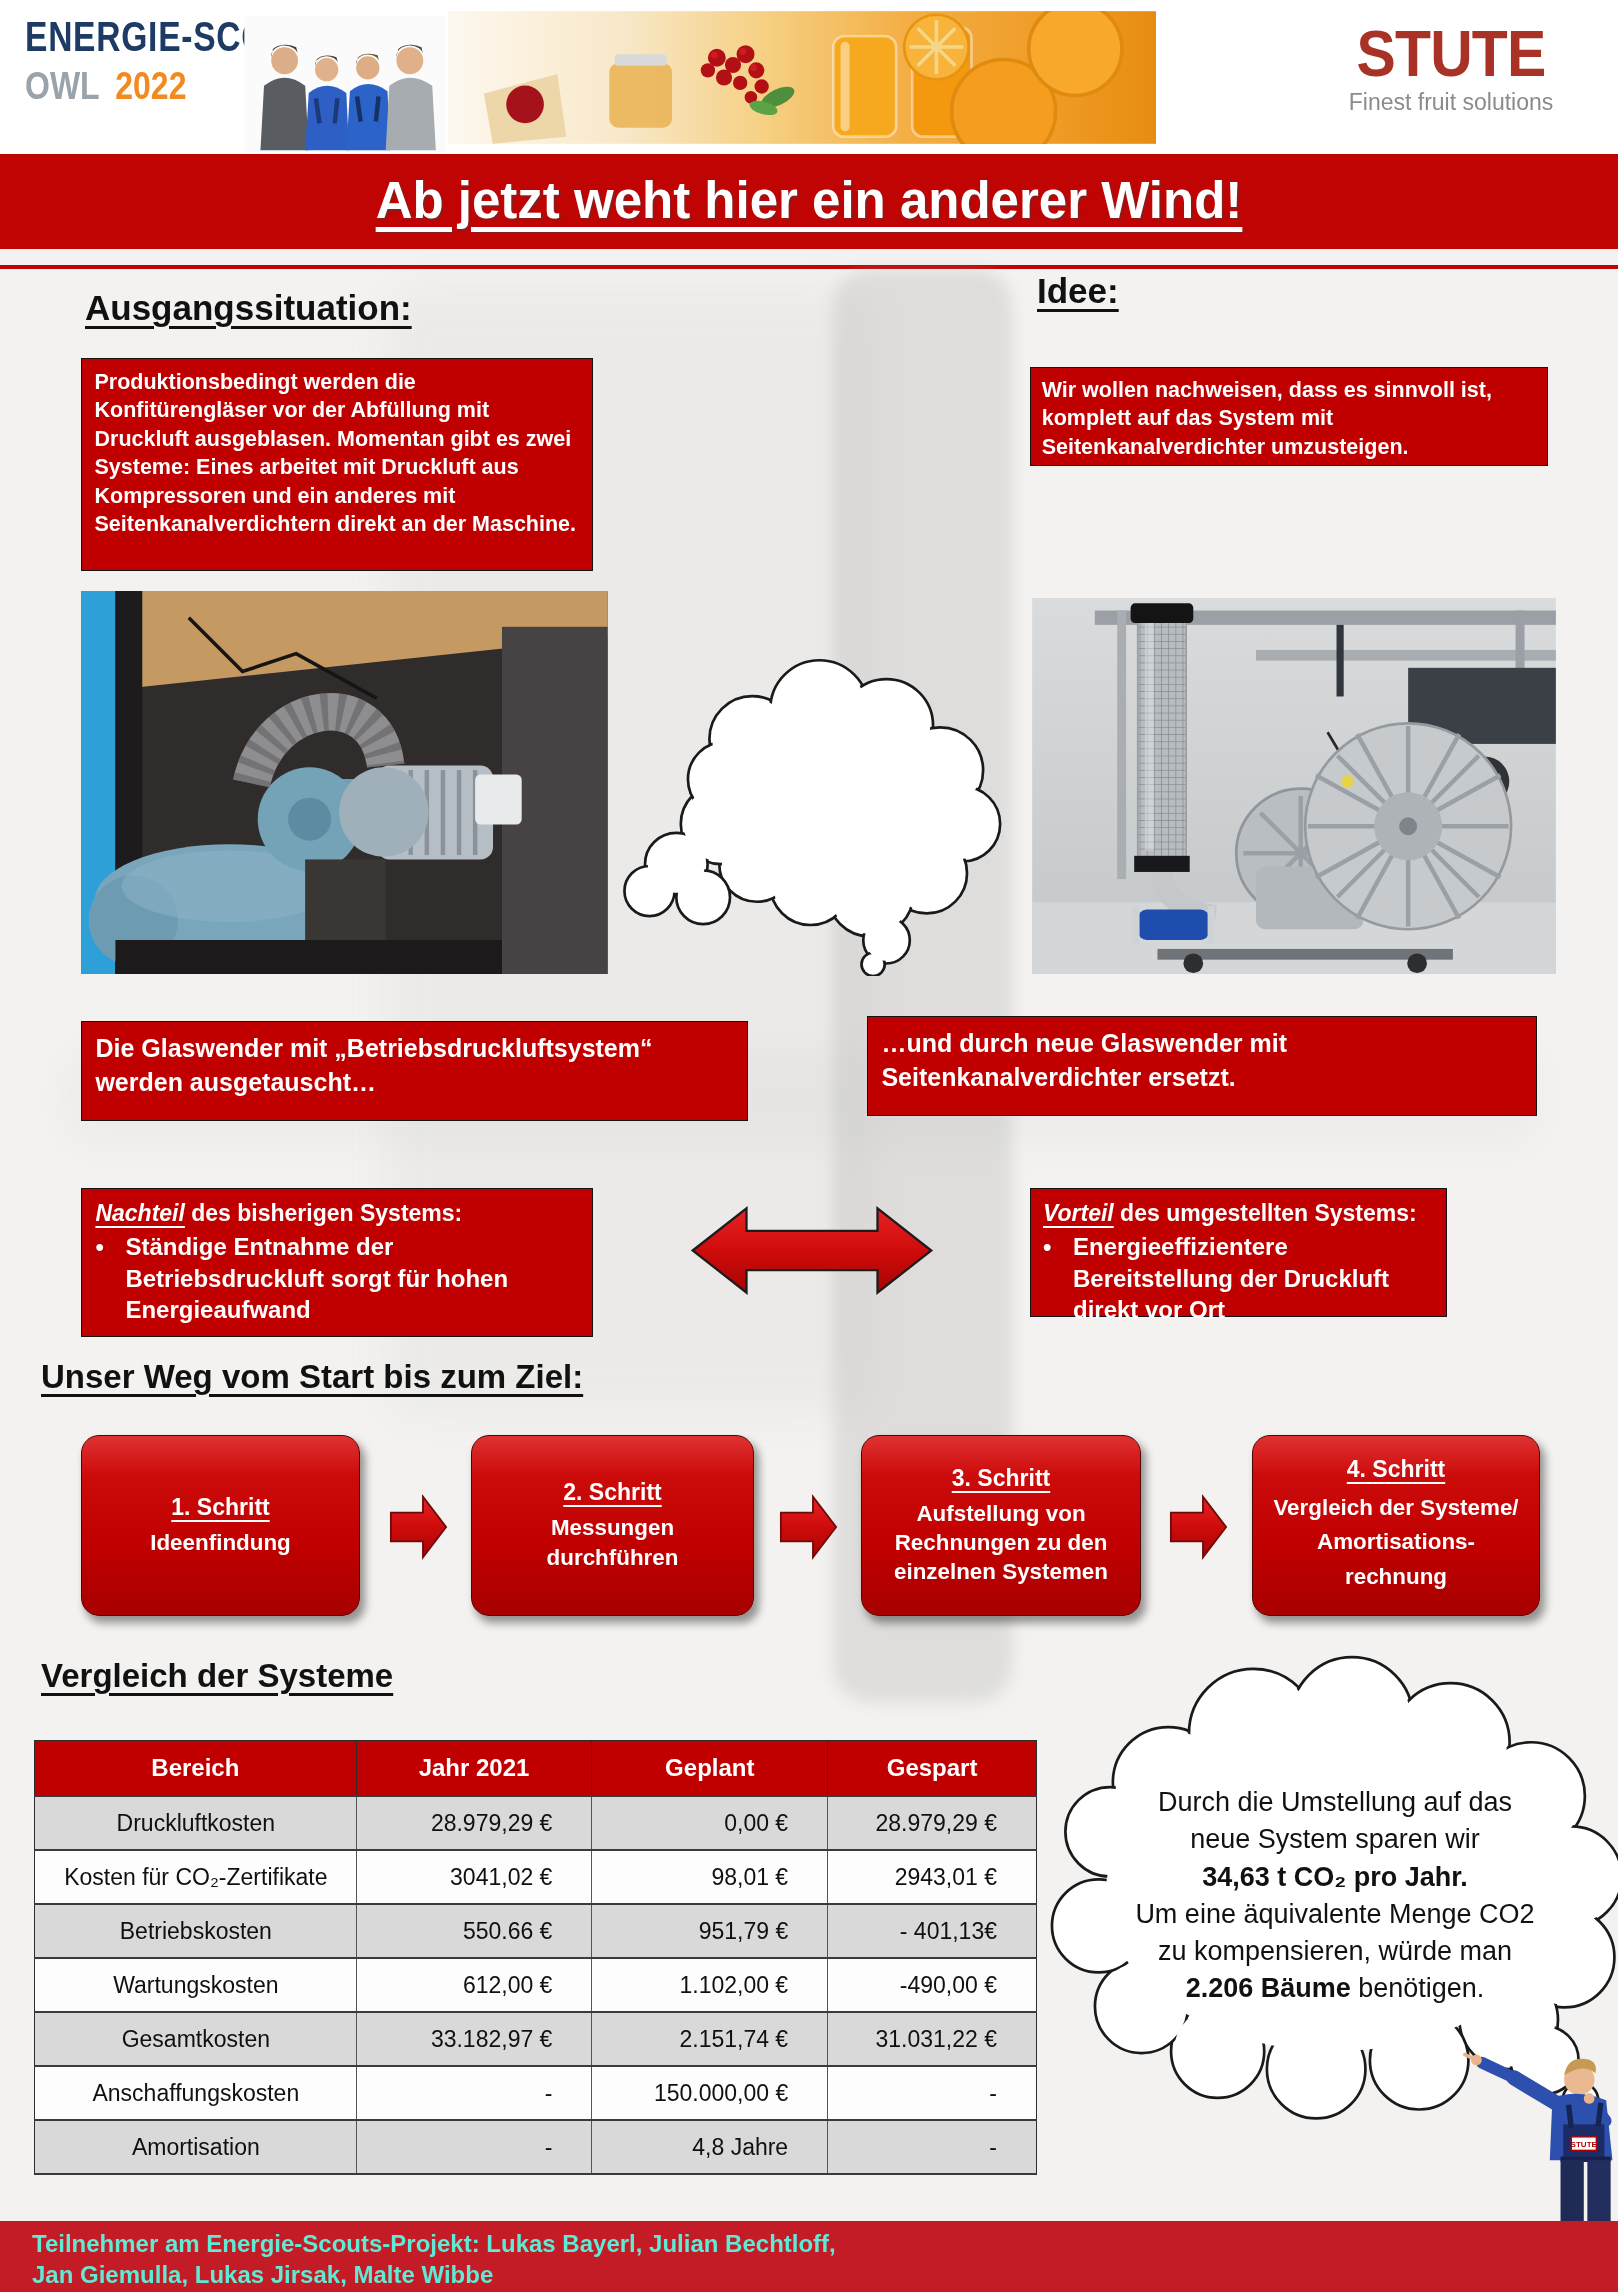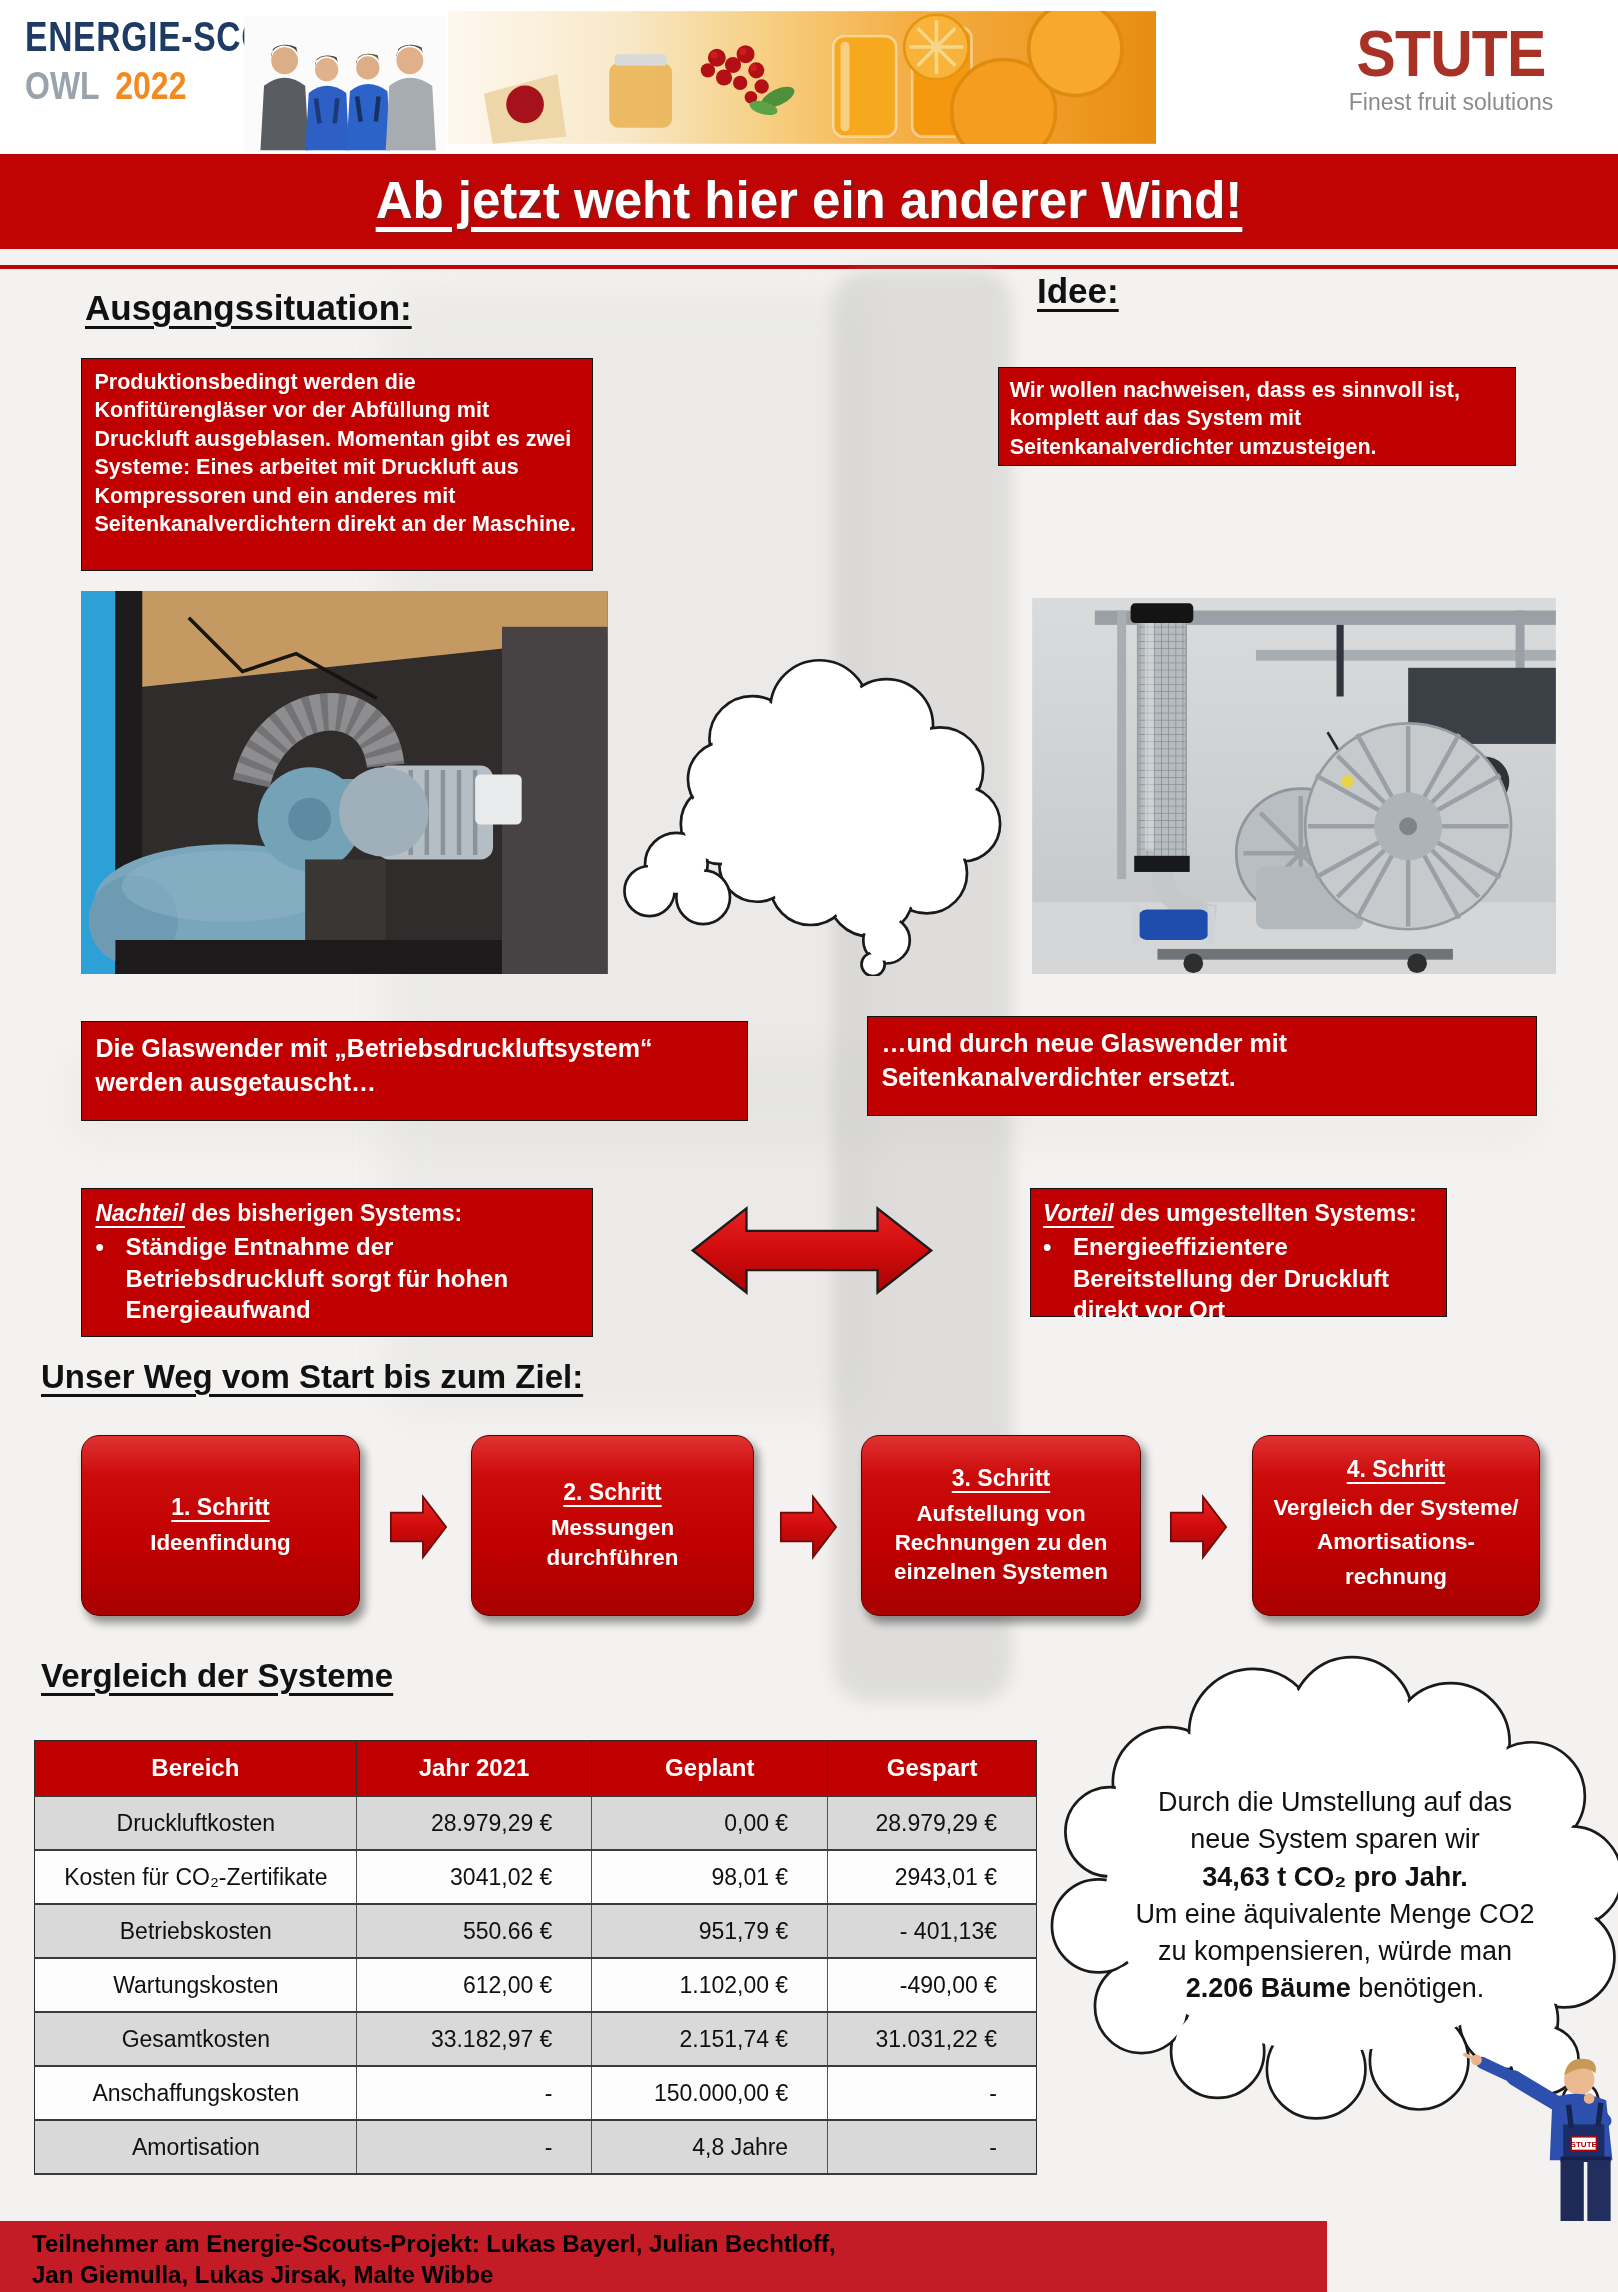--- a/index.html
+++ b/index.html
@@ -34,21 +34,21 @@
   .wm1{left:833px;top:269px;width:179px;height:1433px;opacity:.28;filter:blur(8px);}
   .wm2{left:385px;top:287px;width:484px;height:1128px;opacity:.10;filter:blur(19.7px);}
   .wm3{left:63px;top:1048px;width:1478px;height:99px;opacity:.07;filter:blur(14.3px);}
 
   
   .h2{font-size:35px;font-weight:bold;color:#111;text-decoration:underline;text-underline-offset:6.3px;text-decoration-thickness:2.7px;white-space:nowrap;}
 
   
   .redbox{background:var(--box-red);border:1.8px solid #141414;color:#fff;font-weight:bold;box-sizing:border-box;}
   .box-ausgang{left:81px;top:358px;width:512px;height:213px;padding:9px 12.5px;font-size:21.5px;line-height:1.32;}
-  .box-idee{left:998px;top:367px;width:518px;height:99px;padding:8px 10.7px;font-size:21.5px;line-height:1.32;}
+  .box-idee{left:1030px;top:367px;width:518px;height:99px;padding:8px 10.7px;font-size:21.5px;line-height:1.32;}
   .box-cap-left{left:81px;top:1021px;width:667px;height:100px;padding:9px 13.4px;font-size:25px;line-height:1.36;}
   .box-cap-right{left:867px;top:1016px;width:670px;height:100px;padding:9px 13.4px;font-size:25px;line-height:1.36;}
   .box-nachteil{left:81px;top:1188px;width:512px;height:149px;padding:9px 13.4px;font-size:23px;line-height:1.34;}
   .box-vorteil{left:1030px;top:1188px;width:417px;height:129px;padding:9px 12px;font-size:23px;line-height:1.34;}
   .kw{font-style:italic;text-decoration:underline;text-underline-offset:4.5px;}
   .bullet-row{display:flex;font-size:24px;line-height:1.33;margin-top:1.8px;}
   .bullet-row .b{width:30px;flex:0 0 30px;}
 
   
   .photo{border:0;overflow:hidden;}
@@ -79,21 +79,21 @@
   .cmp-table td{border-top:2.7px solid #3a3a3a;border-bottom:2.7px solid #3a3a3a;border-left:1.8px solid #555;margin-left:19px;}
   .cmp-table td:first-child{border-left:1.8px solid #2d2d2d;}
   .col-bereich{width:322px;} .col-jahr{width:236px;} .col-geplant{width:236px;} .col-gespart{width:209px;}
 
   
   .cloud-text{left:1084px;top:1784px;width:502px;text-align:center;font-size:27px;line-height:1.38;color:#111;}
   .cloud-text .line{display:block;}
   .cloud-text .bold{font-weight:bold;}
 
   
-  .footer{left:0;top:2221px;width:1327px;height:72px;background:var(--footer-red);color:#000000;font-weight:bold;
+  .footer{left:0;top:2221px;width:1618px;height:72px;background:var(--footer-red);color:#5eead4;font-weight:bold;
     font-size:24px;line-height:1.3;box-sizing:border-box;padding:7.2px 0 0 32px;}
 </style>
 </head>
 <body>
 
 <div id="poster">
 
   <div class="abs header">
     <div class="abs logo-line1">ENERGIE-SCOUTS</div>
     <div class="abs logo-line2">

